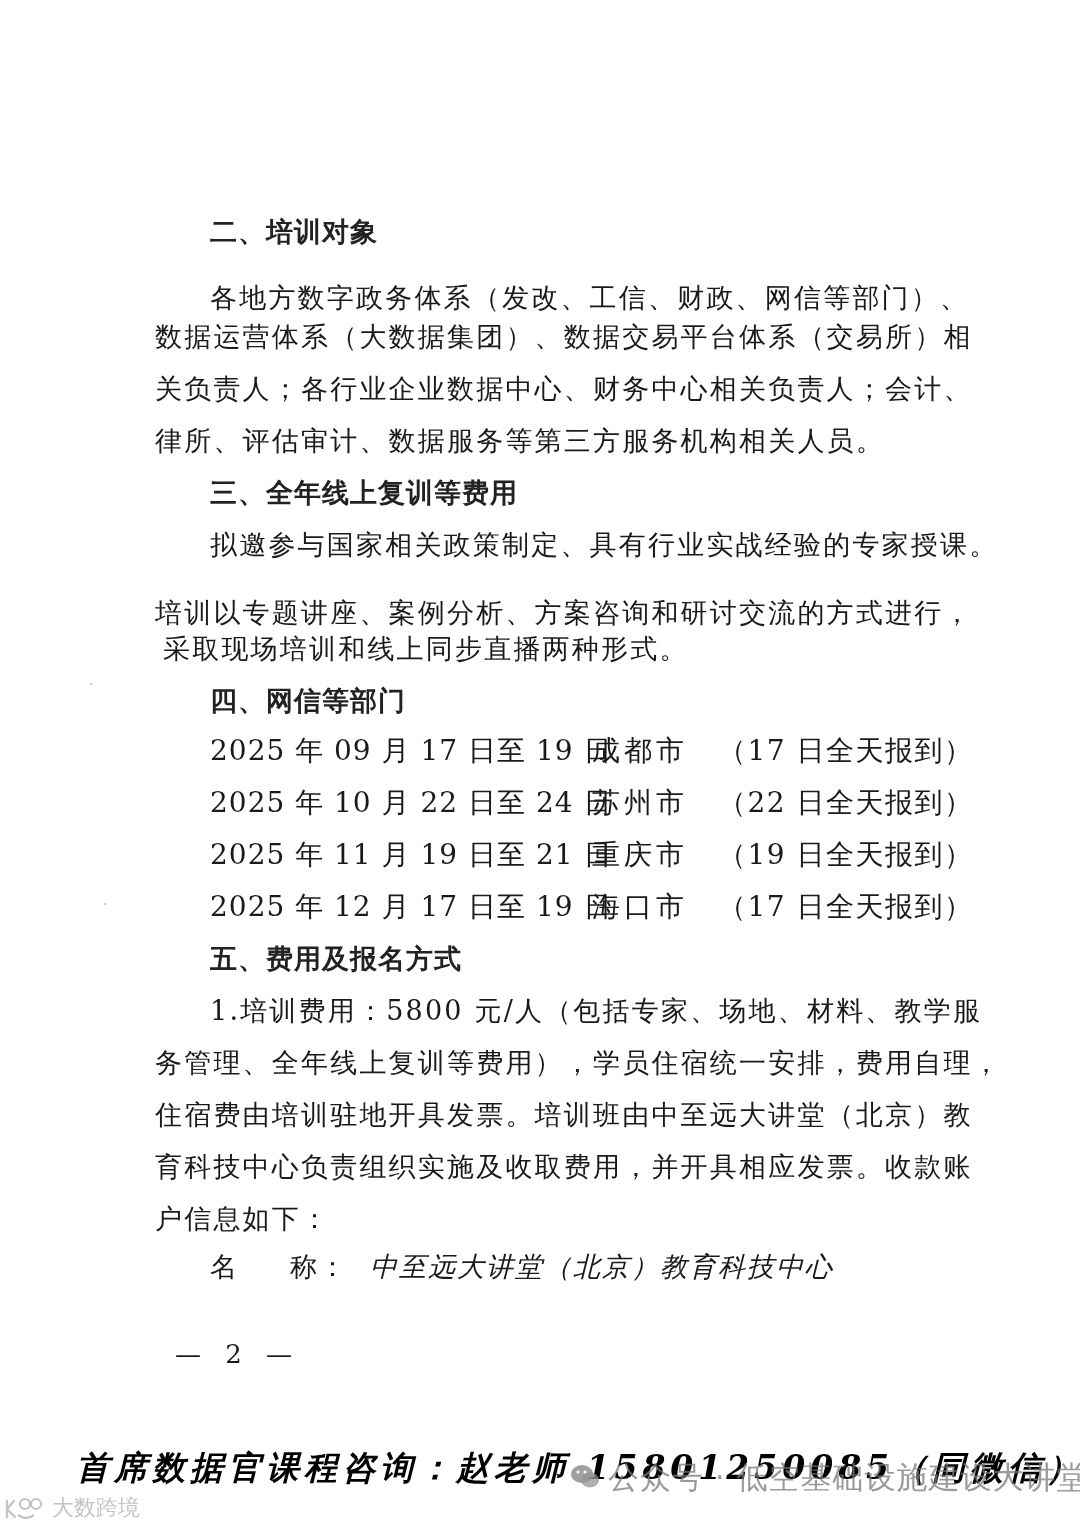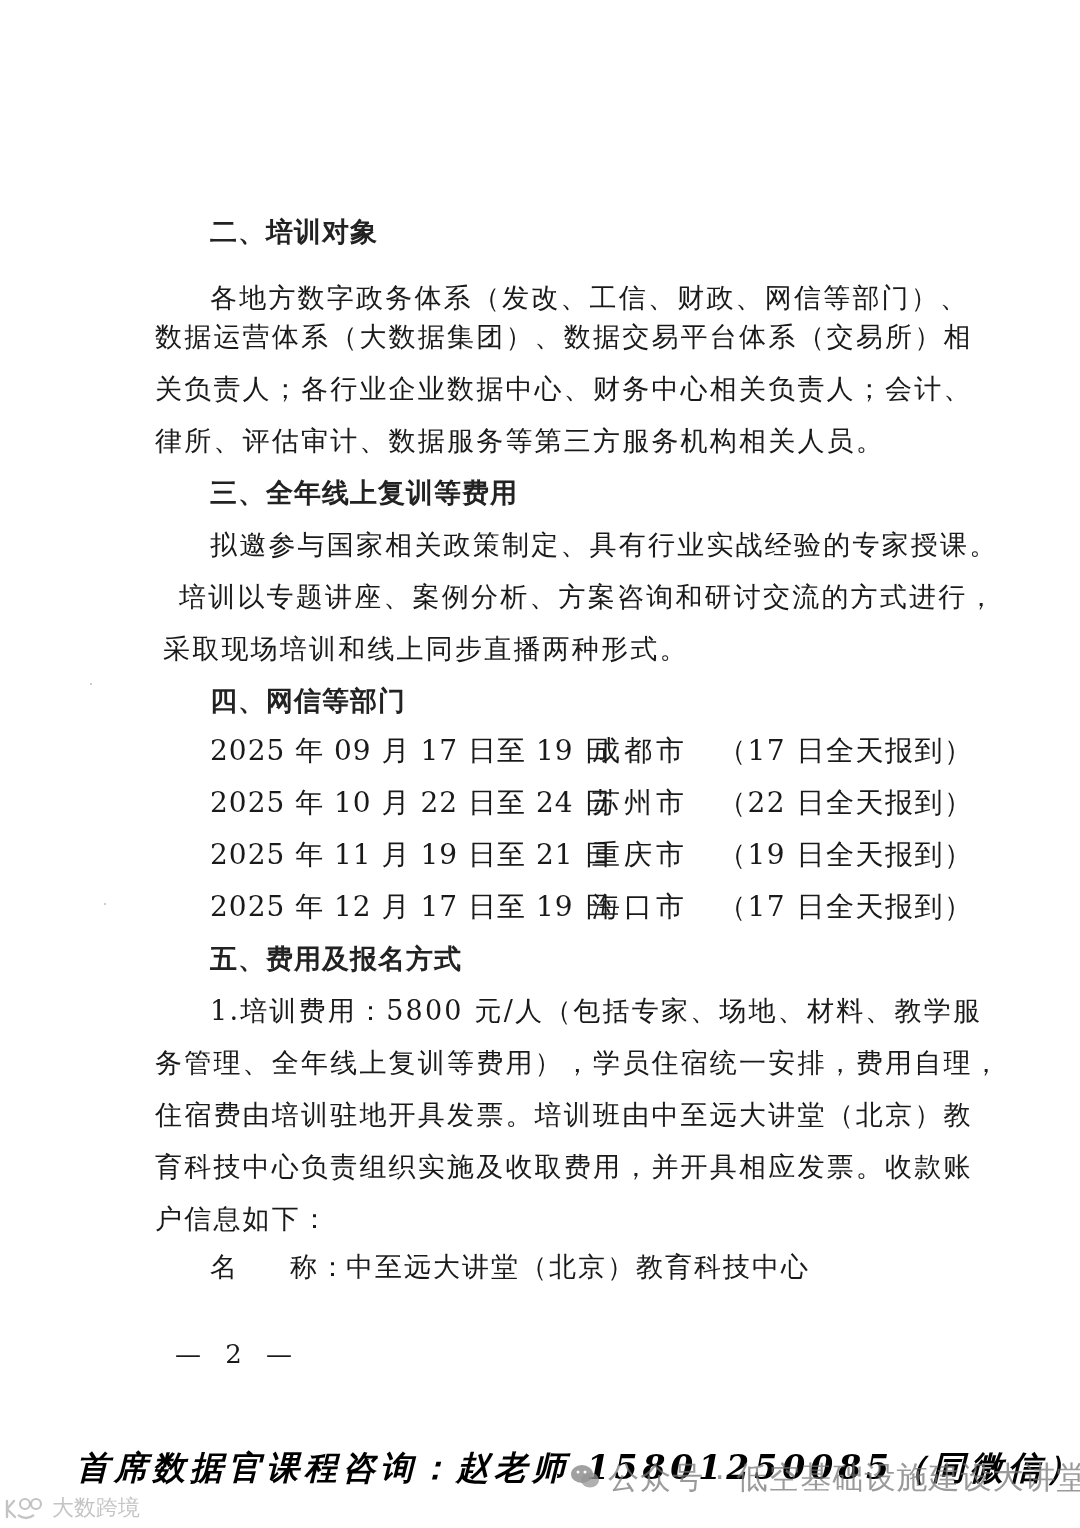--- a/index.html
+++ b/index.html
@@ -57,21 +57,21 @@
       position: absolute;
       left: 210px;
       top: 1250px;
       font-size: 27px;
       line-height: 34px;
       white-space: nowrap;
       letter-spacing: 2px;
     }
     .account-row .label-a { position: absolute; left: 0; }
     .account-row .label-b { position: absolute; left: 80px; }
-    .account-row .value { position: absolute; left: 136px; }
+    .account-row .value { position: absolute; left: 160px; font-style: italic; }
     .page-number {
       position: absolute;
       left: 175px;
       top: 1337px;
       font-size: 26px;
       line-height: 34px;
       letter-spacing: 8px;
       white-space: nowrap;
     }
     .footer-contact {
@@ -132,21 +132,21 @@
 <div class="page">
 
   <div class="line heading" style="top:215px;">二、培训对象</div>
   <div class="line indent justify" style="top:268px;margin-top:13px;">各地方数字政务体系（发改、工信、财政、网信等部门）、</div>
   <div class="line justify" style="top:320px;">数据运营体系（大数据集团）、数据交易平台体系（交易所）相</div>
   <div class="line justify" style="top:372px;">关负责人；各行业企业数据中心、财务中心相关负责人；会计、</div>
   <div class="line" style="top:424px;">律所、评估审计、数据服务等第三方服务机构相关人员。</div>
 
   <div class="line heading" style="top:476px;">三、全年线上复训等费用</div>
   <div class="line indent justify" style="top:528px;">拟邀参与国家相关政策制定、具有行业实战经验的专家授课。</div>
-  <div class="line justify" style="top:580px;margin-left:24px;">培训以专题讲座、案例分析、方案咨询和研讨交流的方式进行，</div>
+  <div class="line justify" style="top:596px;">培训以专题讲座、案例分析、方案咨询和研讨交流的方式进行，</div>
   <div class="line" style="top:632px;margin-left:8px;">采取现场培训和线上同步直播两种形式。</div>
 
   <div class="line heading" style="top:684px;">四、网信等部门</div>
 
   <div class="sched-row" style="top:734px;">
     <span class="date">2025 年 09 月 17 日至 19 日</span>
     <span class="city">成都市</span>
     <span class="note">（17 日全天报到）</span>
   </div>
   <div class="sched-row" style="top:786px;">

